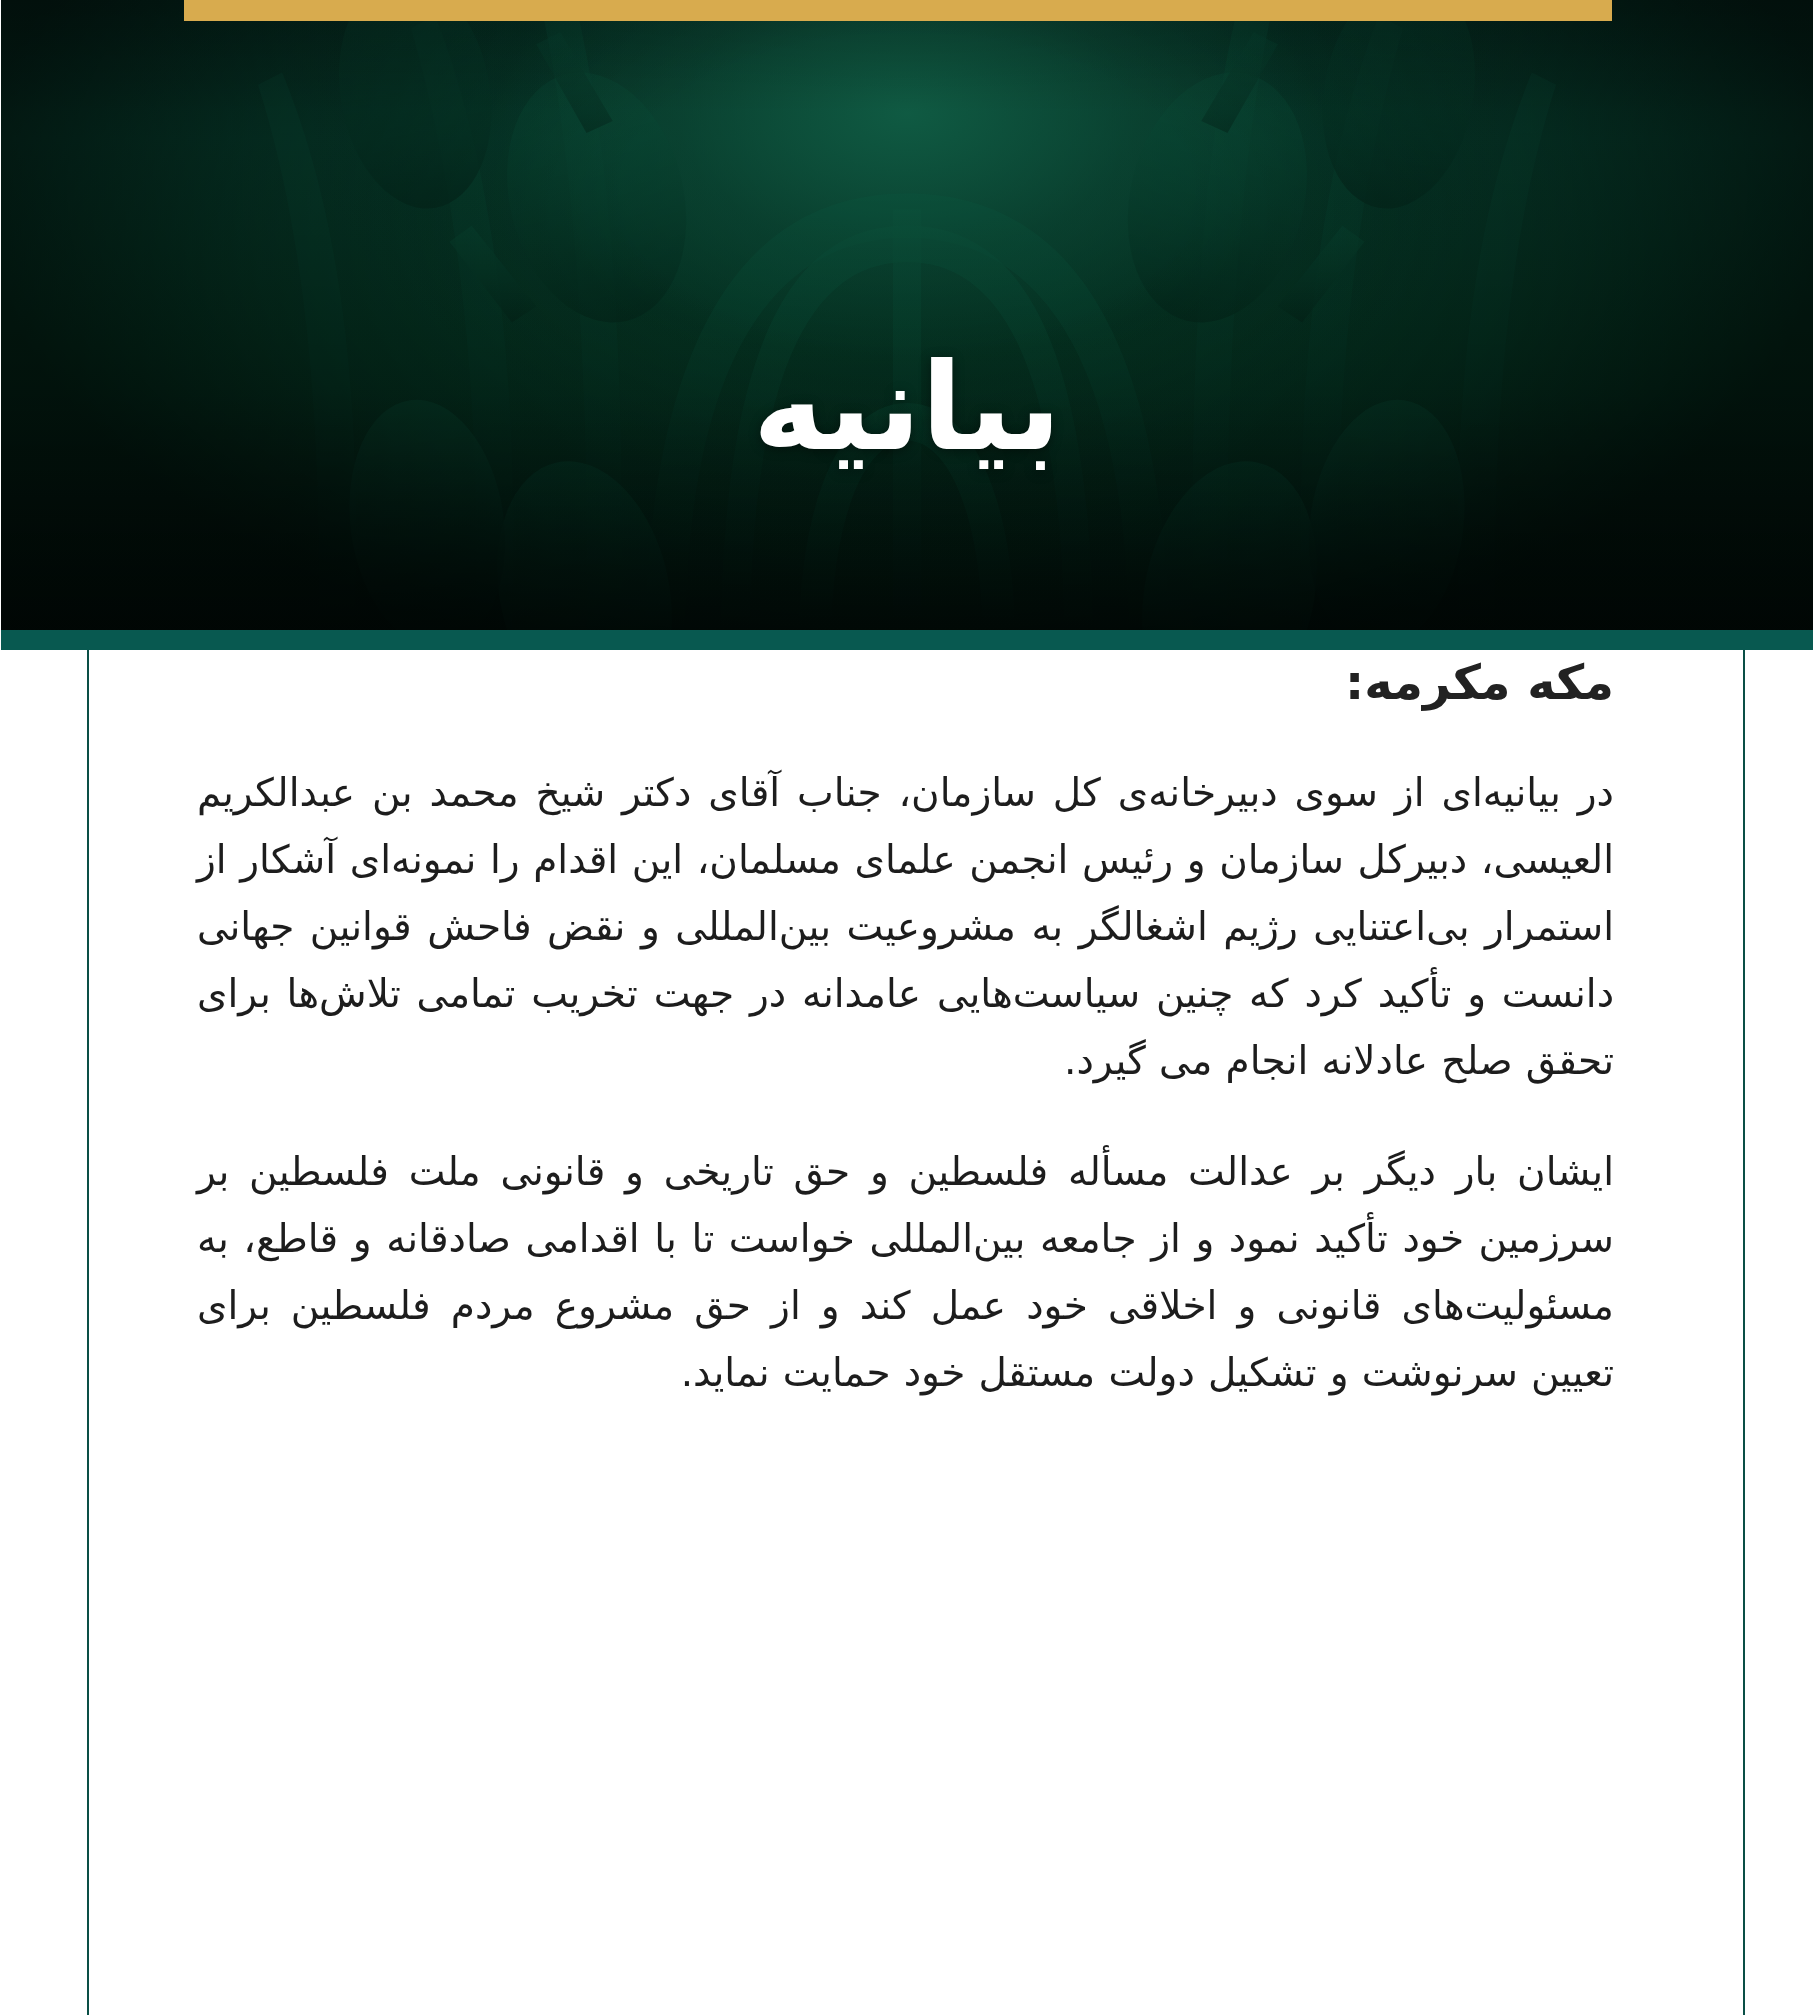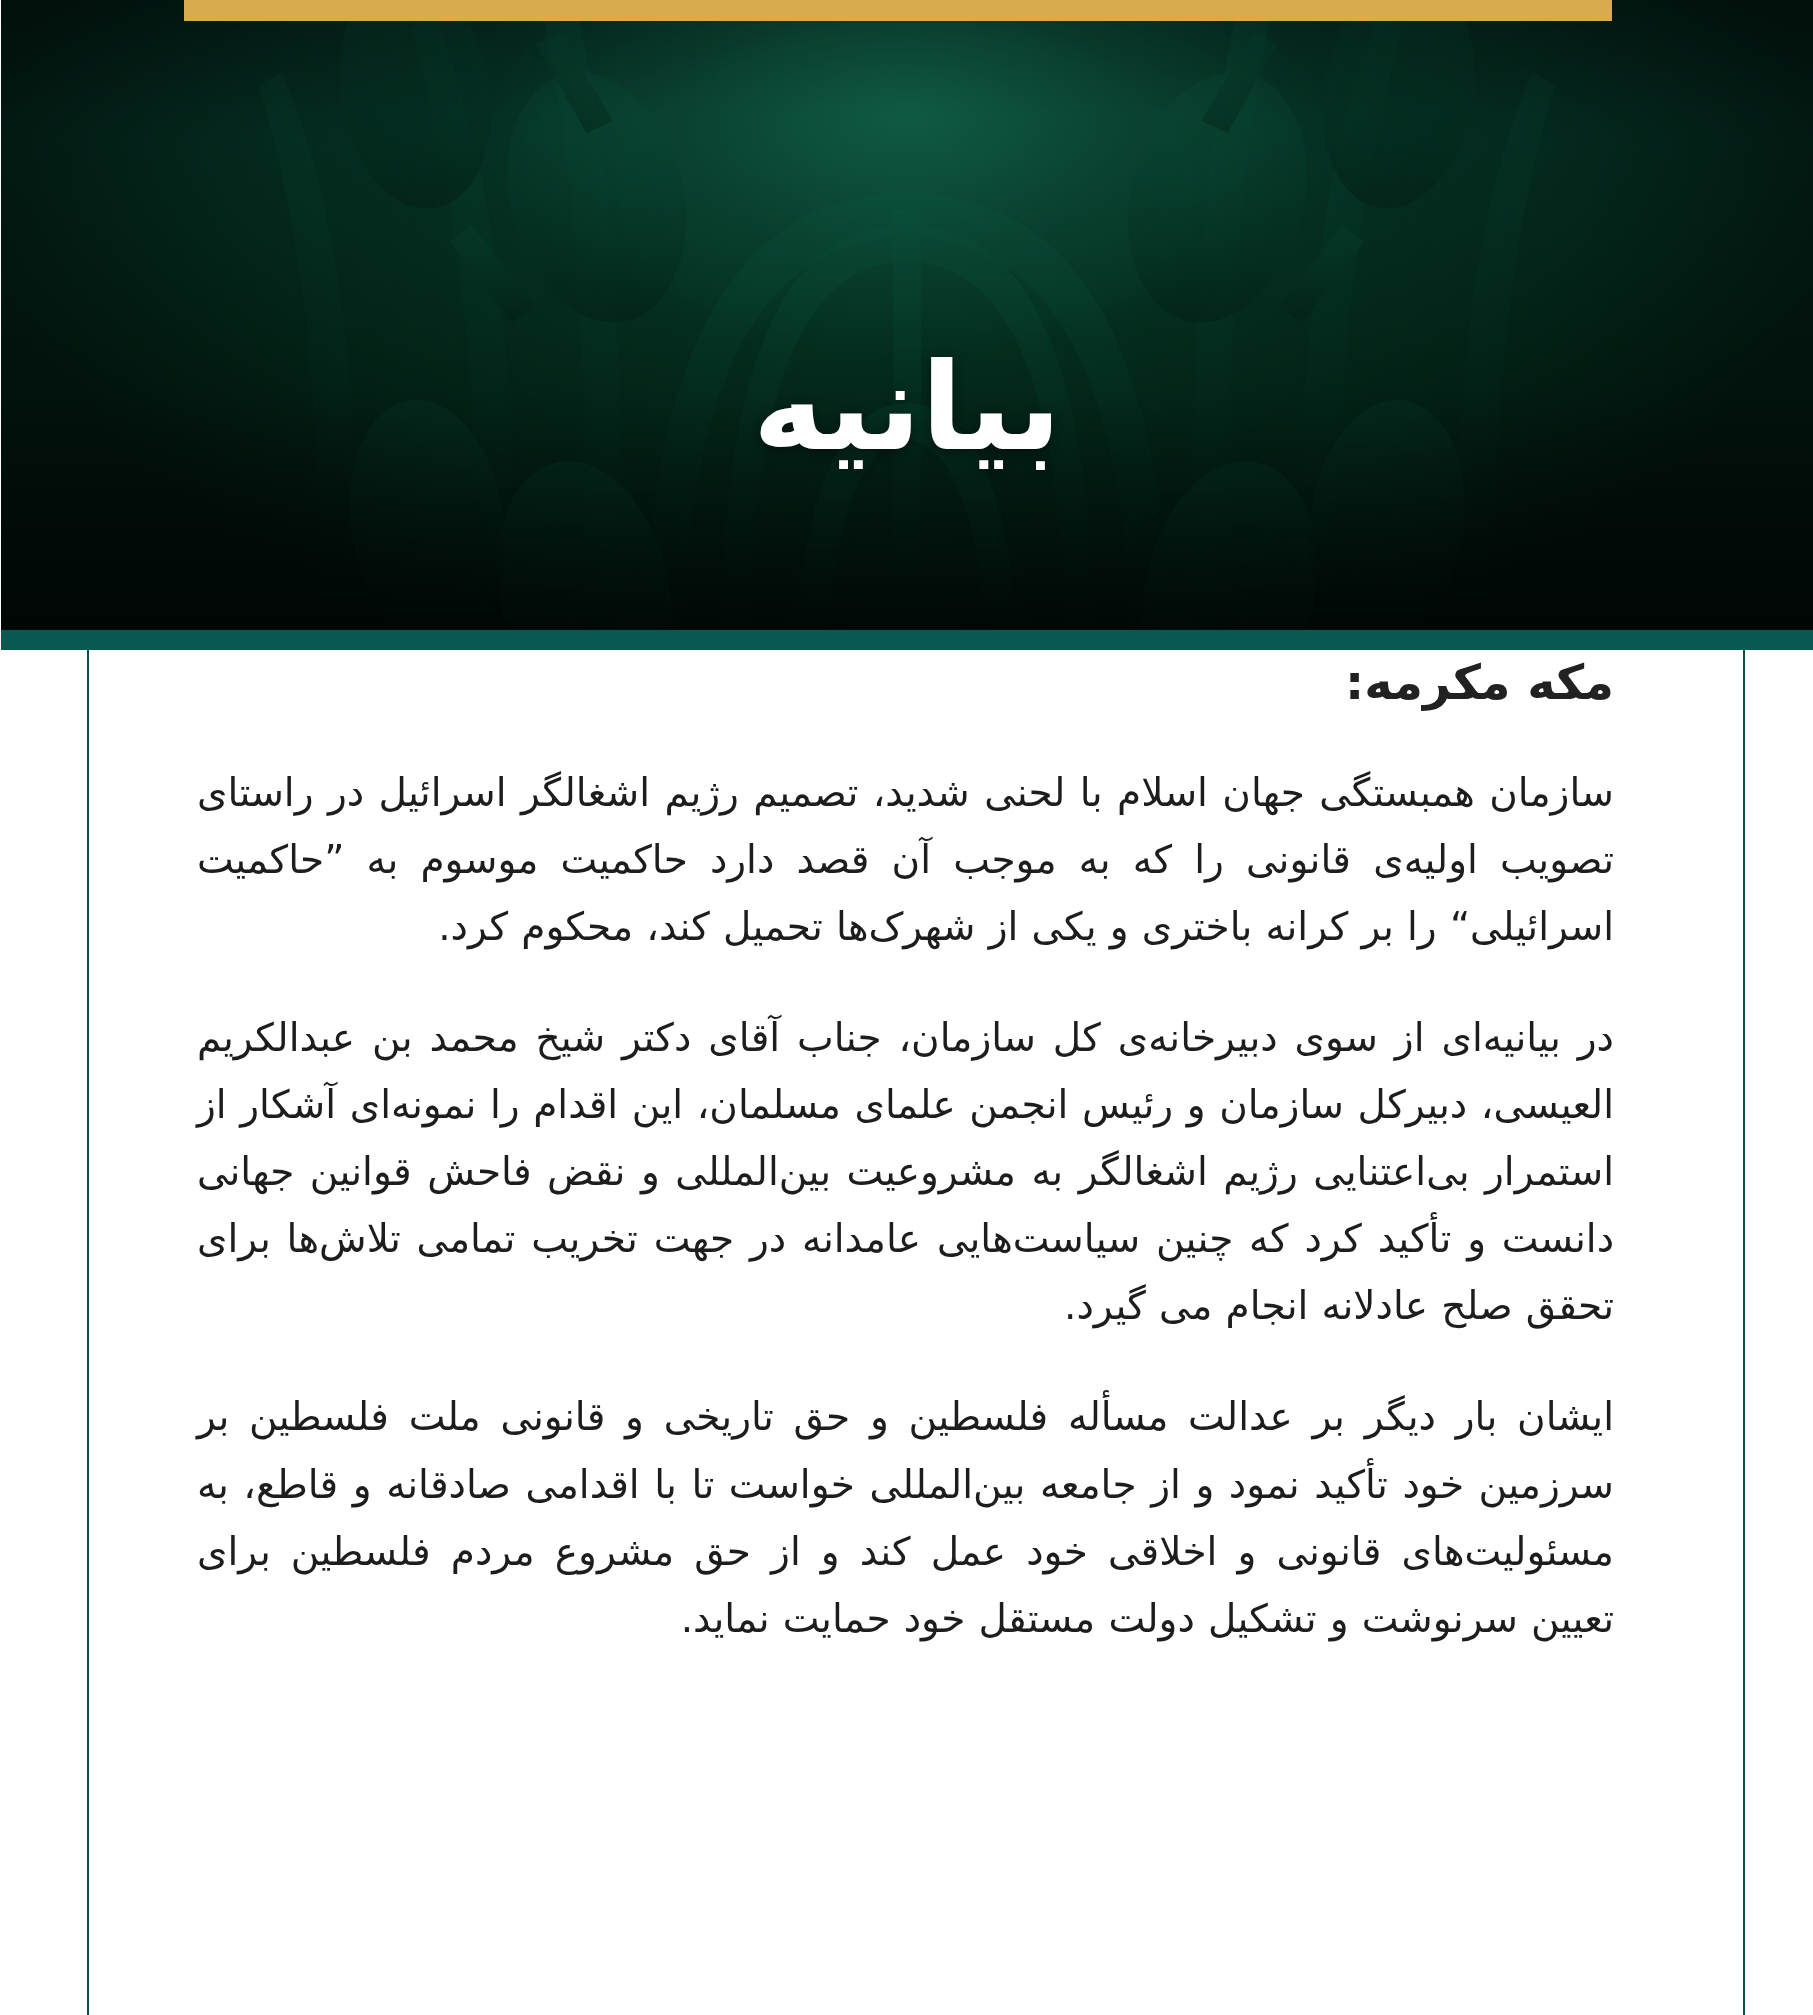--- a/index.html
+++ b/index.html
@@ -186,19 +186,18 @@
 <div class="gold-bar"></div>
 <div class="teal-band"></div>
 
 <div class="rule-left"></div>
 <div class="rule-right"></div>
 
 <div class="sheet">
 
   <p class="salutation">مکه مکرمه:</p>
 
-  <p class="para">سازمان همبستگی جهان اسلام با لحنی شدید، تصمیم رژیم اشغالگر اسرائیل در راستای تصویب اولیه‌ی قانونی را که به موجب آن قصد دارد حاکمیت موسوم به ”حاکمیت اسرائیلی“ را بر کرانه باختری و یکی از شهرک‌ها تحمیل کند، محکوم کرد.</p>
 
   <p class="para">در بیانیه‌ای از سوی دبیرخانه‌ی کل سازمان، جناب آقای دکتر شیخ محمد بن عبدالکریم العیسی، دبیرکل سازمان و رئیس انجمن علمای مسلمان، این اقدام را نمونه‌ای آشکار از استمرار بی‌اعتنایی رژیم اشغالگر به مشروعیت بین‌المللی و نقض فاحش قوانین جهانی دانست و تأکید کرد که چنین سیاست‌هایی عامدانه در جهت تخریب تمامی تلاش‌ها برای تحقق صلح عادلانه انجام می گیرد.</p>
 
   <p class="para">ایشان بار دیگر بر عدالت مسأله فلسطین و حق تاریخی و قانونی ملت فلسطین بر سرزمین خود تأکید نمود و از جامعه بین‌المللی خواست تا با اقدامی صادقانه و قاطع، به مسئولیت‌های قانونی و اخلاقی خود عمل کند و از حق مشروع مردم فلسطین برای تعیین سرنوشت و تشکیل دولت مستقل خود حمایت نماید.</p>
 </div>
 
 
 </body></html>

